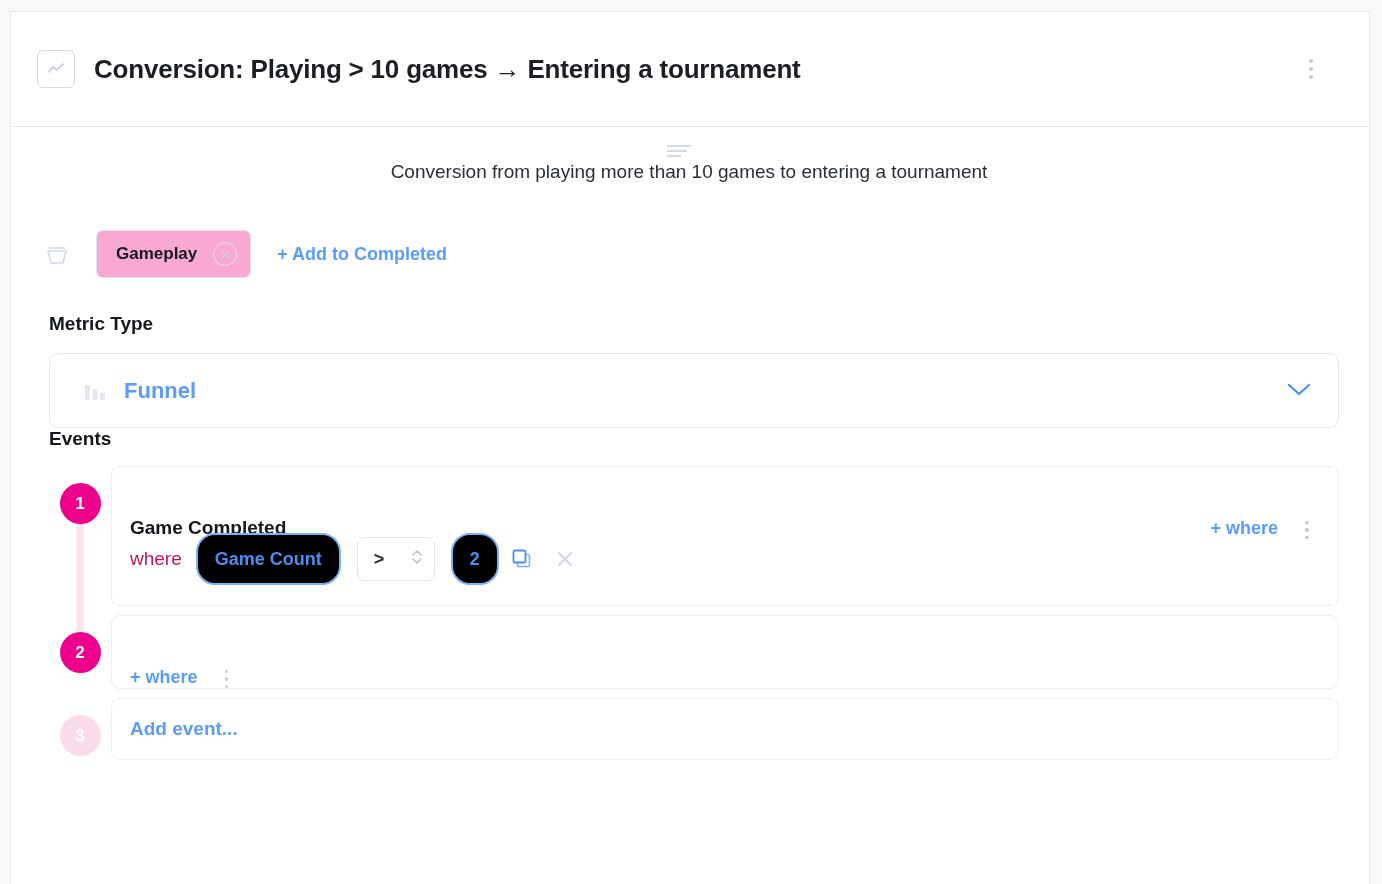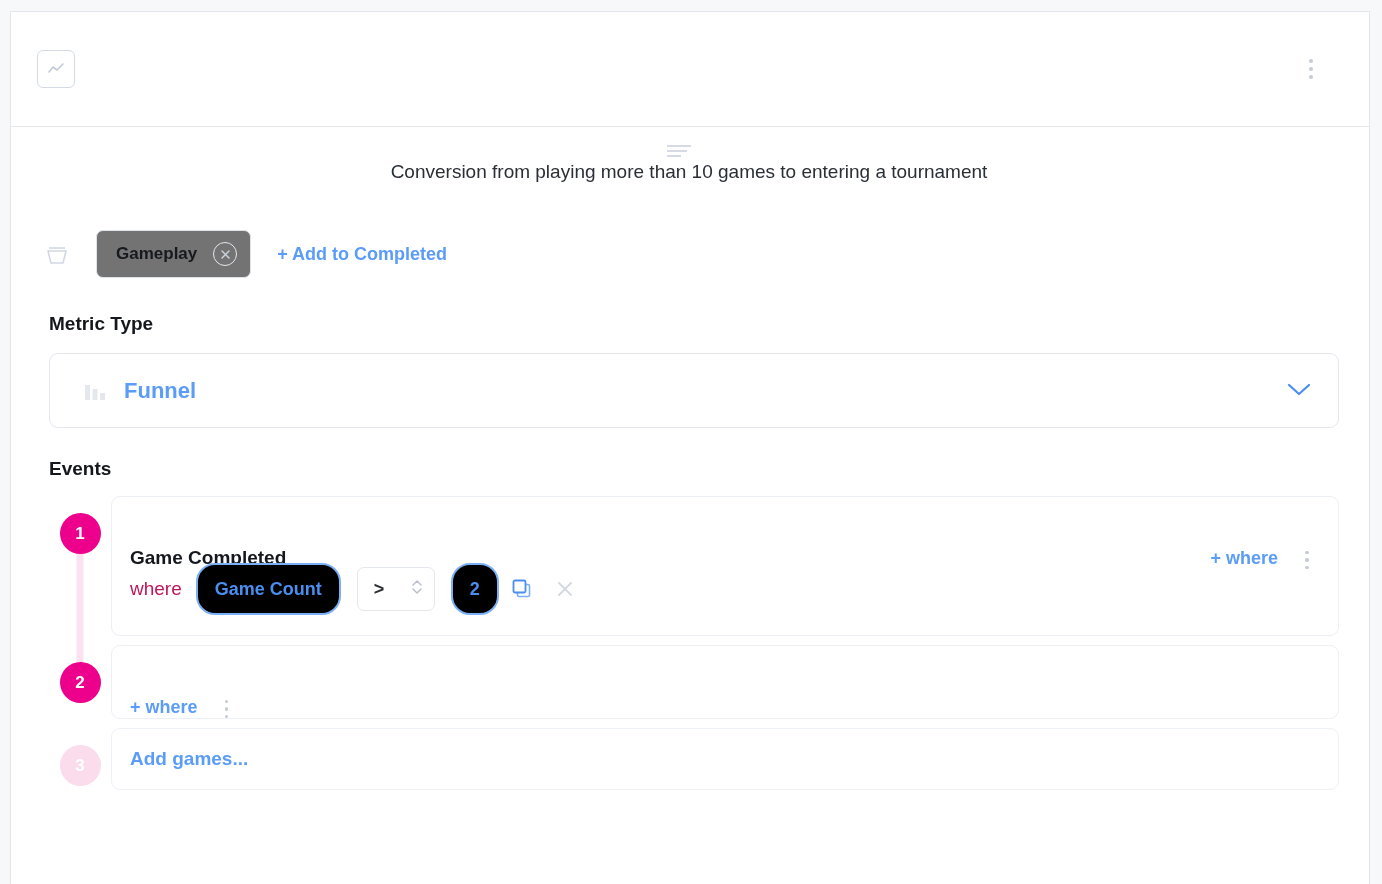--- a/index.html
+++ b/index.html
@@ -123,21 +123,21 @@
     justify-content: center;
   }
   .chip {
     height: 48px;
     box-sizing: border-box;
     border: 1px solid #dfe3ea;
     border-radius: 7px;
     display: flex;
     align-items: center;
     padding: 0 13px 0 19px;
-    background: #737373;
+    background: #f9a8d4;
     cursor: pointer;
   }
   .chip-label {
     font-size: 17px;
     font-weight: bold;
     color: #16191d;
     margin-right: 16px;
   }
   .chip-remove {
     width: 22px;
@@ -184,21 +184,20 @@
     font-size: 22px;
     font-weight: bold;
     color: #5a9cf8;
     flex: 1;
   }
 
   .events-label {
     font-size: 19px;
     font-weight: bold;
     color: #14181d;
-    margin-top: 30px;
     padding-left: 10px;
   }
 
   .events-list {
     margin-top: 16px;
     position: relative;
     padding-left: 10px;
   }
   .event-row {
     display: flex;
@@ -354,20 +353,21 @@
 <body>
 
 <div class="app-shell">
 
   <div class="panel-header">
     <span class="metric-type-icon">
       <svg width="20" height="20" viewBox="0 0 20 20">
         <polyline points="3,13 7,8 11,11 17,5" fill="none" stroke="#c3cad8" stroke-width="1.6" stroke-linecap="round" stroke-linejoin="round"></polyline>
       </svg>
     </span>
+    <span class="page-title">Conversion: Playing &gt; 10 games → Entering a tournament</span>
     <span class="kebab">
       <i></i>
       <i></i>
       <i></i>
     </span>
   </div>
 
   <div class="panel-body">
 
     <div class="description-row">
@@ -479,19 +479,19 @@
             </span>
           </div>
         </div>
       </div>
 
       <div class="event-row">
         <div class="badge-col">
           <div class="badge muted">3</div>
         </div>
         <div class="add-event-card">
-          <span class="add-event-text">Add games...</span>
+          <span class="add-event-text">Add event...</span>
         </div>
       </div>
 
     </div>
   </div>
 </div>
 
 </body></html>

